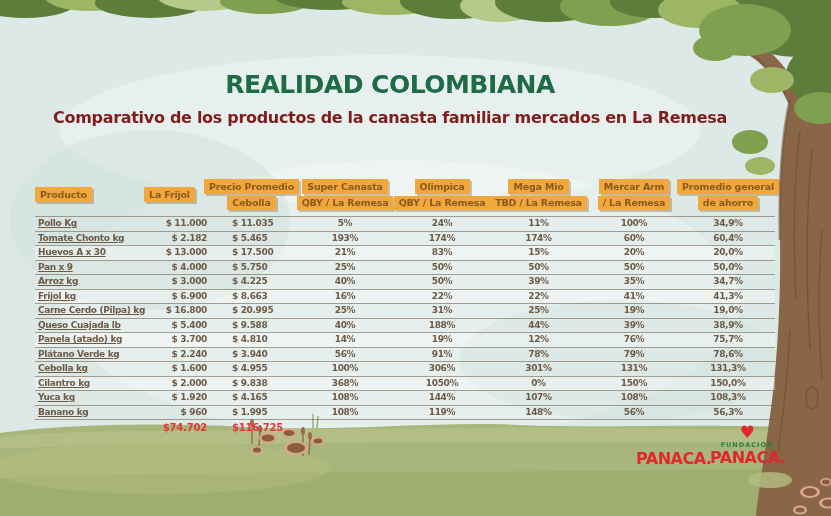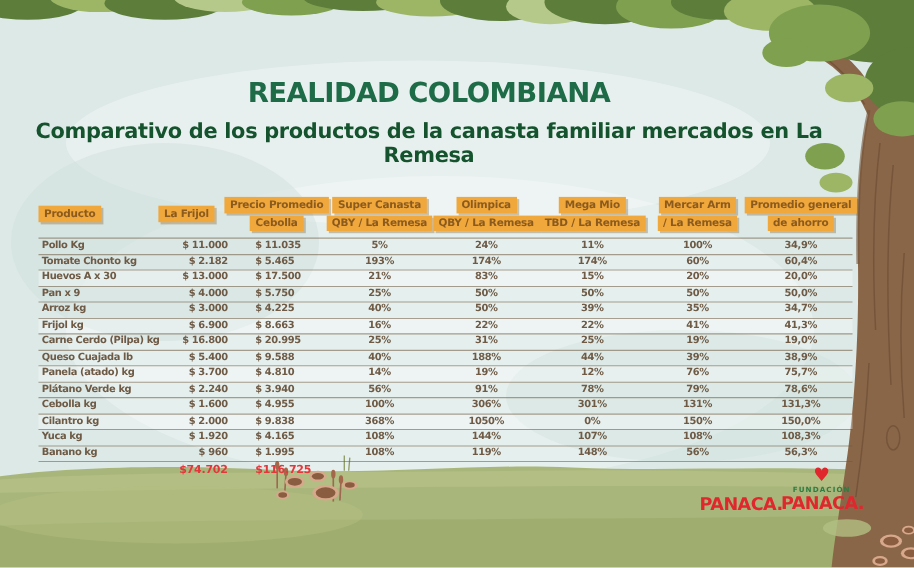--- a/index.html
+++ b/index.html
@@ -2,35 +2,35 @@
 <html><head>
 <meta charset="utf-8">
 <style>
   html,body{margin:0;padding:0;background:#c9d6d4;}
   .canvas{position:relative;width:831px;height:516px;overflow:hidden;background:#dce9e7;
           font-family:"DejaVu Sans","Liberation Sans",sans-serif;}
   .scene{position:absolute;inset:0;}
   .title{position:absolute;top:70px;left:0;width:780px;text-align:center;
          font-size:25px;font-weight:bold;letter-spacing:-0.5px;color:#1e6b47;}
   .subtitle{position:absolute;left:0;width:780px;text-align:center;
-            font-size:19px;font-weight:bold;letter-spacing:-0.3px;color:#14532d;}
+            font-size:16px;font-weight:bold;letter-spacing:-0.3px;color:#7f1d1d;}
   .sub1{top:108px;} .sub2{top:129px;}
   .table{position:absolute;left:35px;top:176px;width:740px;}
   .grid-row{display:grid;grid-template-columns:97px 75px 89px 98px 96px 97px 94px 94px;}
   .hcell{display:flex;flex-direction:column;justify-content:center;align-items:center;
          gap:2px;height:37px;padding-bottom:3px;}
   .hcell.c0{align-items:flex-start;}
   .chip{background:#f0a73c;color:#8a5a1e;font-size:9.5px;font-weight:bold;letter-spacing:-0.2px;
         padding:1.5px 5px 2px;white-space:nowrap;box-shadow:2px 2px 0 rgba(130,96,46,.35);}
   .tr{height:13.5px;border-top:1px solid rgba(109,87,62,.55);}
   .tbody .tr:last-child{border-bottom:1px solid rgba(109,87,62,.55);}
   .tbody .tr:nth-child(3n){background:rgba(255,255,255,.33);}
   .td{font-size:9px;font-weight:bold;letter-spacing:-0.35px;color:#6e5a45;
       line-height:13px;white-space:nowrap;text-align:center;}
-  .td.c0{text-align:left;padding-left:3px;}
+  .td.c0{text-align:left;padding-left:3px;text-decoration:underline;}
   .td.c1{text-align:right;padding-left:16px;}
   .td.c2{text-align:left;padding-left:25px;}
   .totals{height:15px;}
   .totals .td{font-size:10px;color:#e2373b;line-height:15px;letter-spacing:-0.2px;}
   .panaca-logo{position:absolute;left:636px;top:449px;font-size:16px;font-weight:bold;
                letter-spacing:-0.5px;color:#e0272e;}
   .fundacion{position:absolute;left:710px;top:424px;width:74px;text-align:center;line-height:1;}
   .fundacion .heart{font-size:17px;color:#e0272e;display:block;}
   .fundacion .flabel{font-size:6.5px;font-weight:bold;letter-spacing:1px;color:#2e7d42;display:block;margin-top:1px;}
   .fundacion .fword{font-size:16px;font-weight:bold;letter-spacing:-0.5px;color:#e0272e;display:block;margin-top:1px;}

